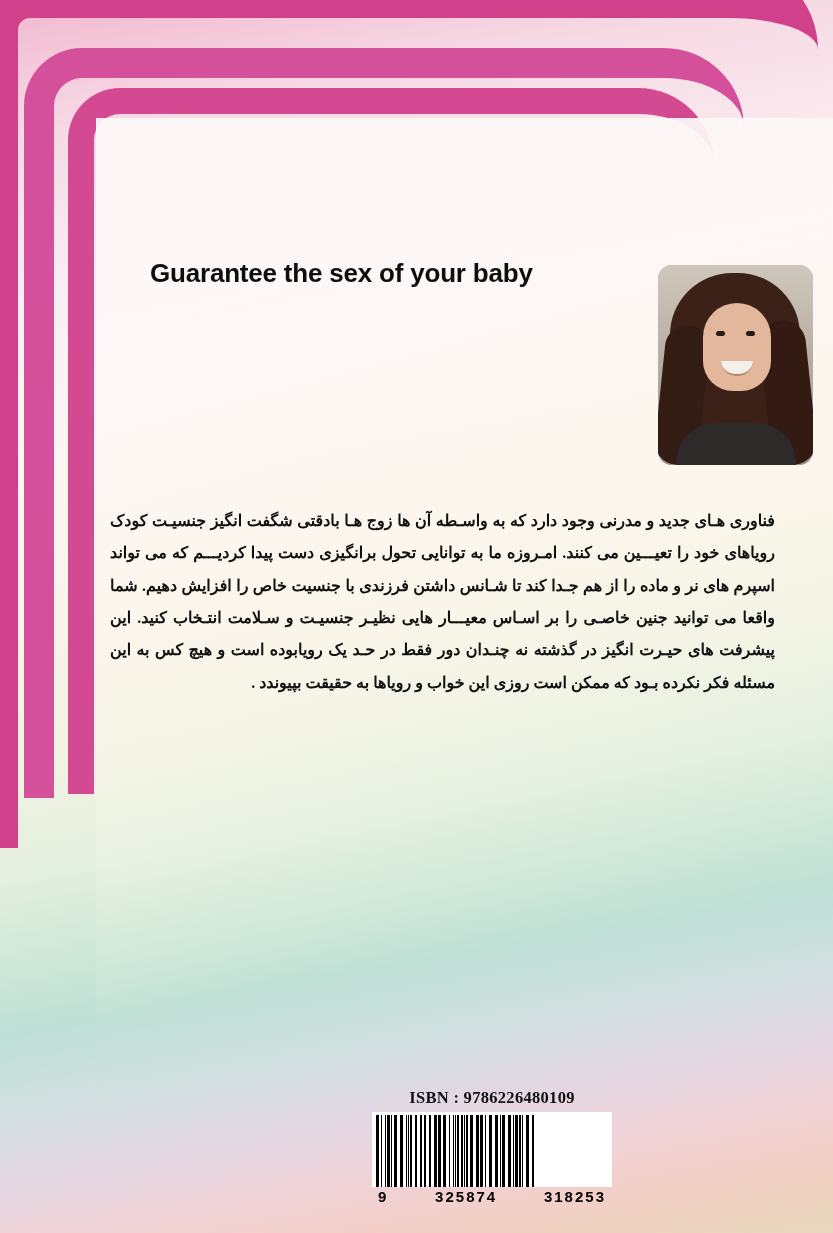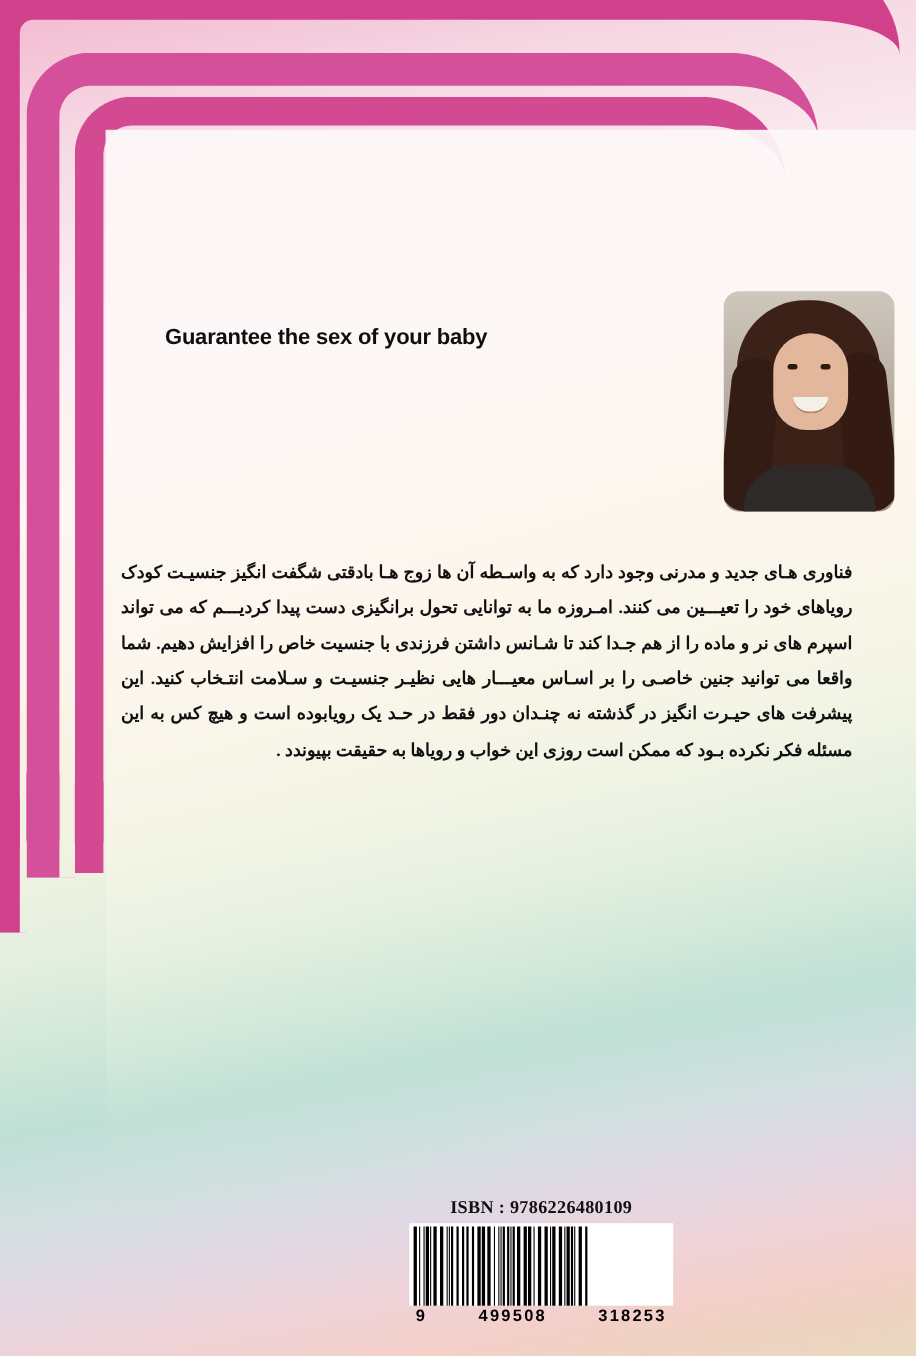--- a/index.html
+++ b/index.html
@@ -97,26 +97,25 @@
         rgba(255,255,255,0) 78%);
   }
   .title-block {
     position: absolute;
     left: 150px;
     top: 258px;
     width: 430px;
     color: #0e0e0e;
   }
   .en-title {
-    font-size: 20px;
+    font-size: 26px;
     font-weight: bold;
     letter-spacing: -0.2px;
     line-height: 1.2;
     white-space: nowrap;
-    margin-top: 37px;
   }
   .en-author {
     font-size: 19.5px;
     font-weight: bold;
     margin-top: 5px;
     letter-spacing: -0.1px;
   }
   
   .photo {
     position: absolute;
@@ -421,18 +420,18 @@
         <i style="width: 1px; background: transparent;"></i>
         <i style="width: 1px; background: rgb(0, 0, 0);"></i>
         <i style="width: 3px; background: transparent;"></i>
         <i style="width: 3px; background: rgb(0, 0, 0);"></i>
         <i style="width: 3px; background: transparent;"></i>
         <i style="width: 2px; background: rgb(0, 0, 0);"></i>
         <i style="width: 1px; background: transparent;"></i>
       </div>
     <div class="barcode-digits">
       <span>9</span>
-      <span>499508</span>
+      <span>325874</span>
       <span>318253</span>
     </div>
   </div>
 
 </div>
 
 </body></html>

